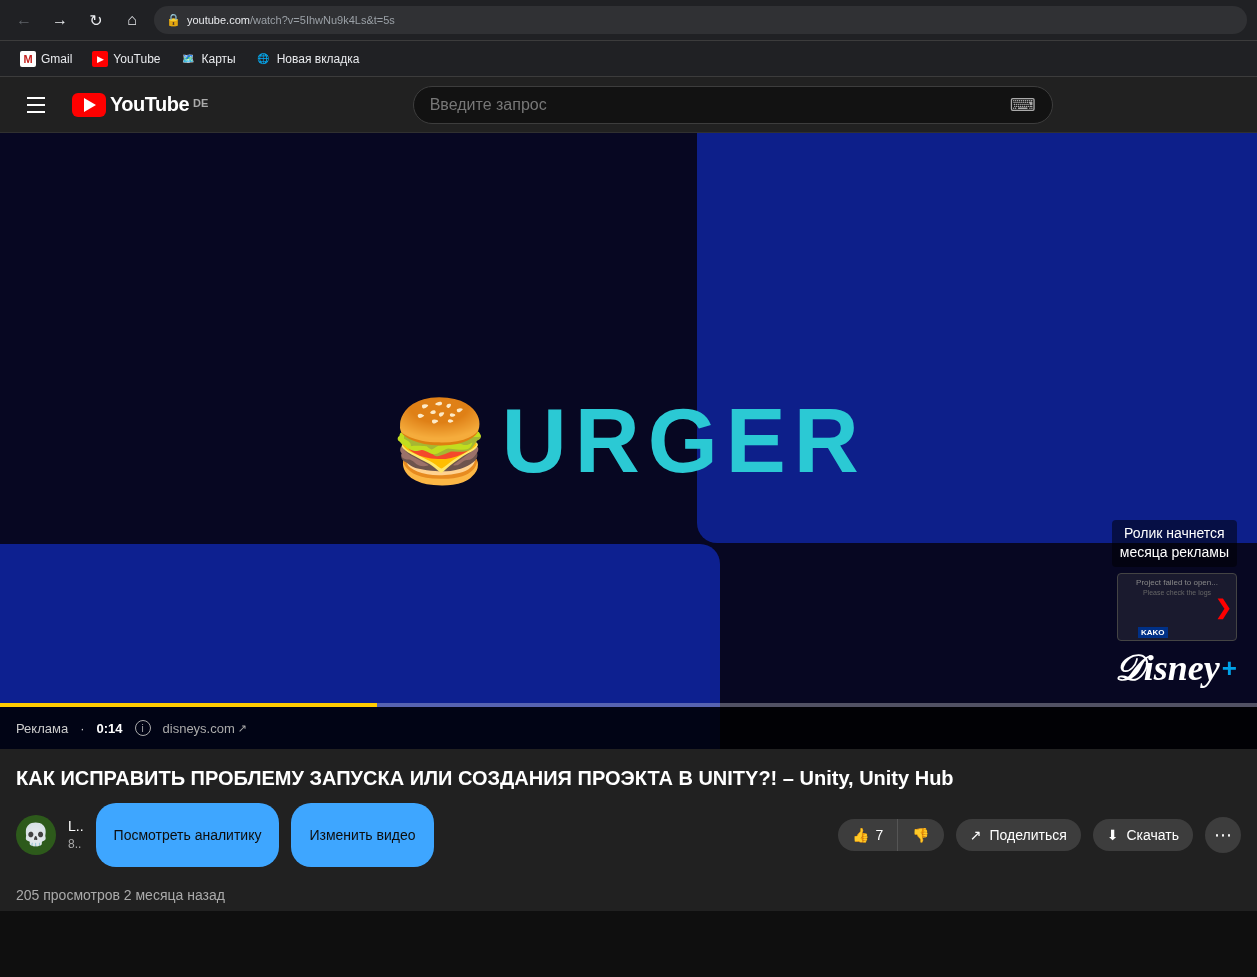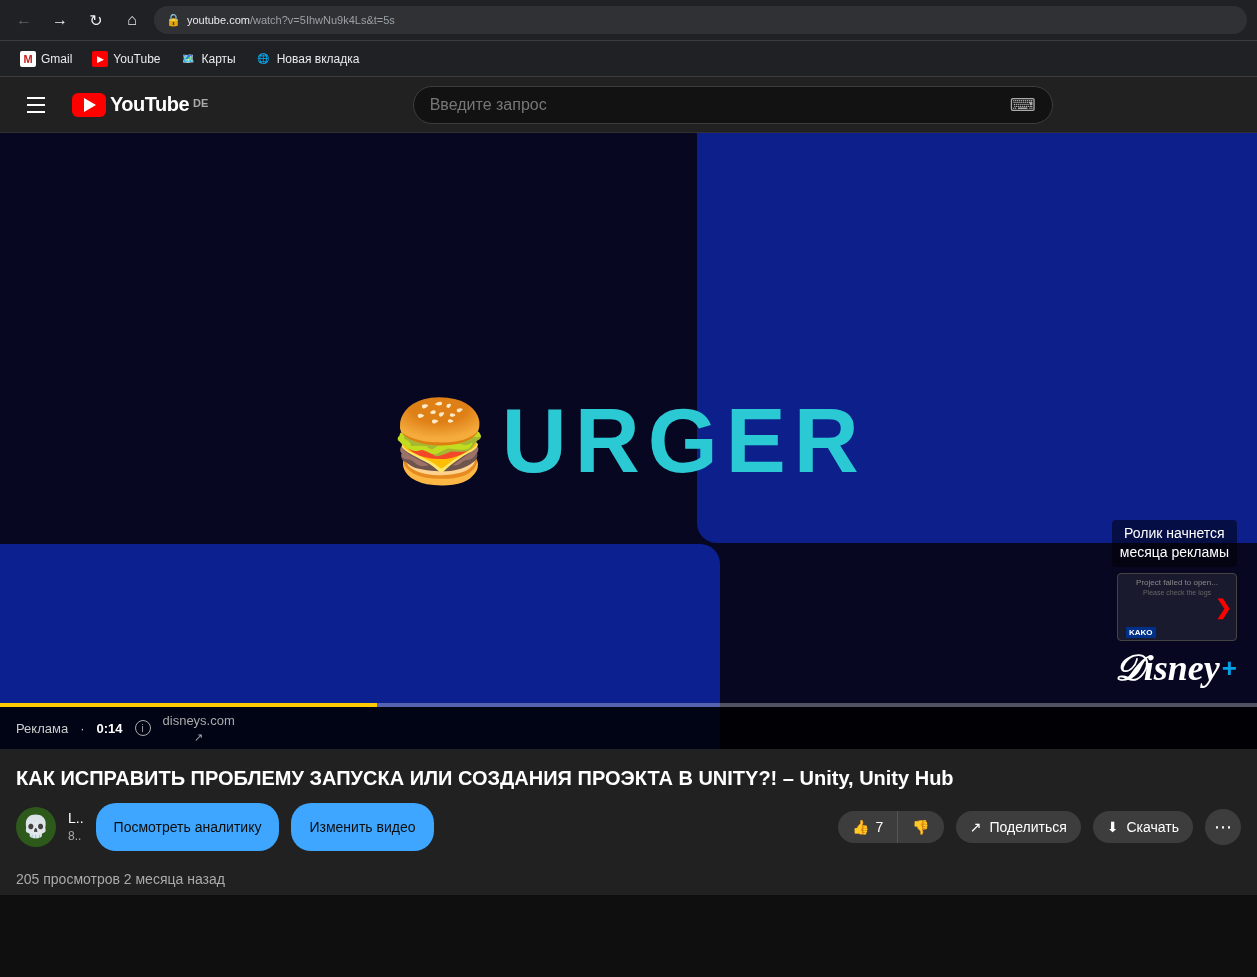--- a/index.html
+++ b/index.html
@@ -270,21 +270,21 @@
       right: 4px;
       top: 50%;
       transform: translateY(-50%);
       color: #ff0000;
       font-size: 20px;
       font-weight: bold;
     }
     .mini-preview-label {
       position: absolute;
       bottom: 2px;
-      left: 8px;
+      left: 20px;
       color: #fff;
       font-size: 8px;
       font-weight: bold;
       background: #003087;
       padding: 1px 3px;
     }
 
     
     .disney-plus-logo {
       display: flex;
@@ -335,21 +335,20 @@
       color: #aaa;
       font-size: 10px;
       cursor: pointer;
     }
     .ad-site {
       color: #aaa;
       font-size: 13px;
       display: flex;
       align-items: center;
       gap: 3px;
-      flex-direction: column;
     }
     .ext-link-icon { font-size: 11px; }
 
     
     .progress-container {
       position: absolute;
       bottom: 42px;
       left: 0;
       right: 0;
       height: 4px;
@@ -393,21 +392,21 @@
       color: #aaa;
       font-size: 12px;
       line-height: 1.4;
     }
     .channel-info .ch-name { color: #fff; font-size: 14px; font-weight: 500; }
 
     .action-btn {
       display: flex;
       align-items: center;
       gap: 8px;
-      padding: 16px 18px;
+      padding: 24px 18px;
       border-radius: 20px;
       border: none;
       cursor: pointer;
       font-size: 14px;
       font-weight: 500;
     }
     .btn-analytics {
       background: #3ea6ff;
       color: #0d0d0d;
     }

